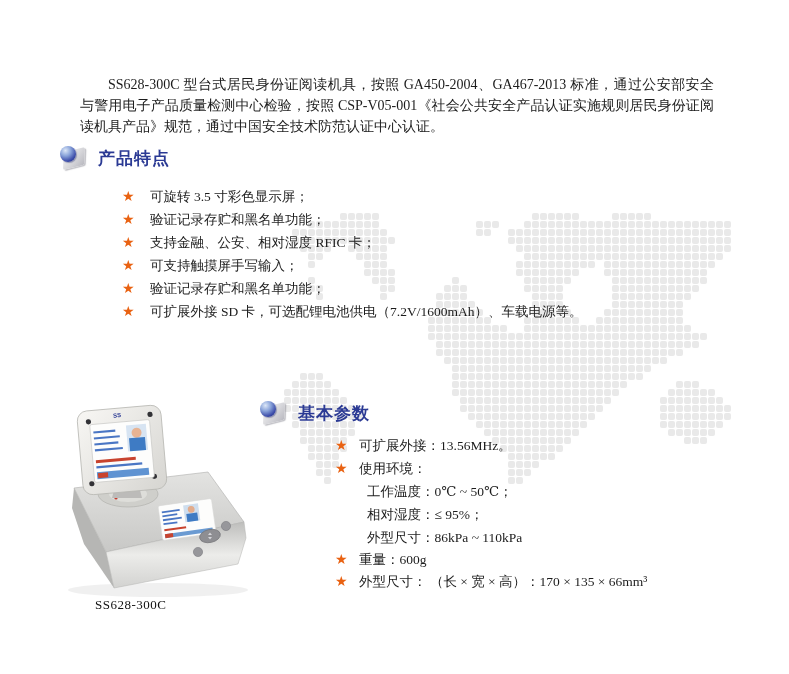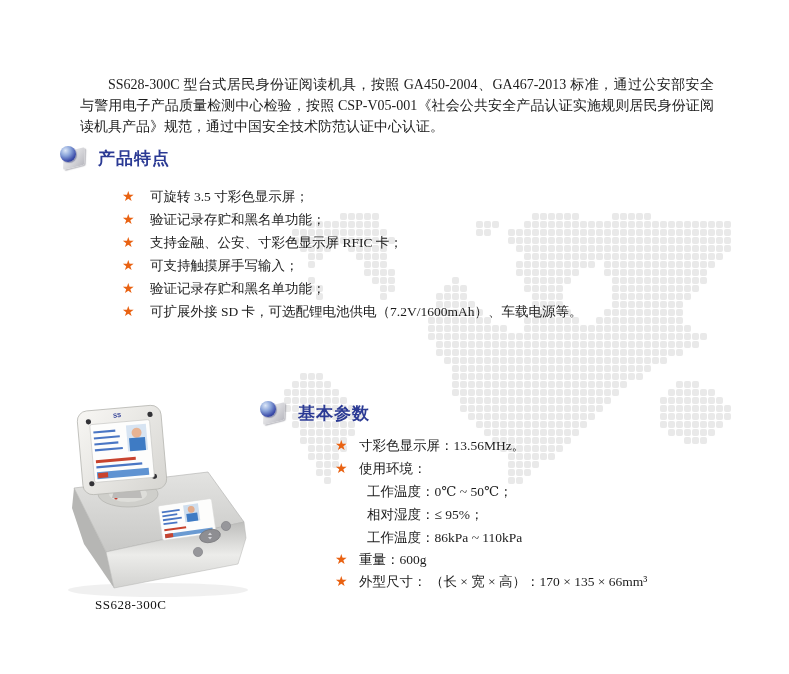--- a/index.html
+++ b/index.html
@@ -961,21 +961,21 @@
   <div class="feature-row" style="top:0px;">
       <span class="star">★</span>
       <span class="row-text">可旋转 3.5 寸彩色显示屏；</span>
     </div>
   <div class="feature-row" style="top:23px;">
       <span class="star">★</span>
       <span class="row-text">验证记录存贮和黑名单功能；</span>
     </div>
   <div class="feature-row" style="top:46px;">
       <span class="star">★</span>
-      <span class="row-text">支持金融、公安、寸彩色显示屏 RFIC 卡；</span>
+      <span class="row-text">支持金融、公安、相对湿度 RFIC 卡；</span>
     </div>
   <div class="feature-row" style="top:69px;">
       <span class="star">★</span>
       <span class="row-text">可支持触摸屏手写输入；</span>
     </div>
   <div class="feature-row" style="top:92px;">
       <span class="star">★</span>
       <span class="row-text">验证记录存贮和黑名单功能；</span>
     </div>
   <div class="feature-row" style="top:115px;">
@@ -988,34 +988,34 @@
   <span class="sec-icon">
     <span class="plate"></span>
       <span class="globe"></span>
   </span>
   <span class="section-title">基本参数</span>
 </div>
 
 <div class="abs" style="left:335px;top:437px;">
   <div class="param-row" style="top:0px;">
       <span class="star">★</span>
-      <span class="row-text">寸彩色显示屏：13.56MHz。</span>
+      <span class="row-text">可扩展外接：13.56MHz。</span>
     </div>
   <div class="param-row" style="top:23px;">
       <span class="star">★</span>
       <span class="row-text">使用环境：</span>
     </div>
   <div class="param-row sub" style="top:46px;">
       <span class="row-text">工作温度：0℃ ~ 50℃；</span>
     </div>
   <div class="param-row sub" style="top:69px;">
       <span class="row-text">相对湿度：≤ 95%；</span>
     </div>
   <div class="param-row sub" style="top:92px;">
-      <span class="row-text">工作温度：86kPa ~ 110kPa</span>
+      <span class="row-text">外型尺寸：86kPa ~ 110kPa</span>
     </div>
   <div class="param-row" style="top:114px;">
       <span class="star">★</span>
       <span class="row-text">重量：600g</span>
     </div>
   <div class="param-row" style="top:136px;">
       <span class="star">★</span>
       <span class="row-text">外型尺寸： （长 × 宽 × 高）：170 ×  135 ×  66mm³</span>
     </div>
 </div>

